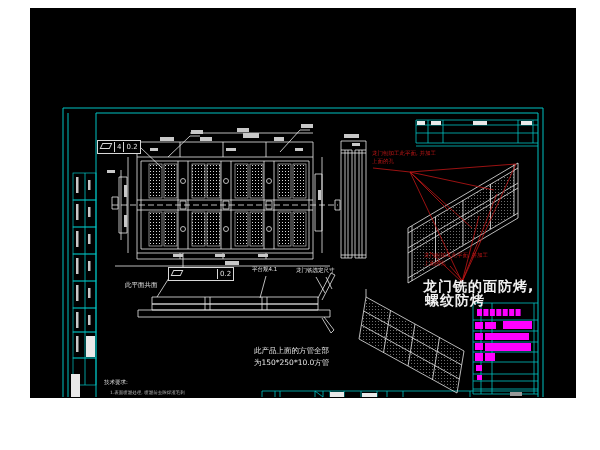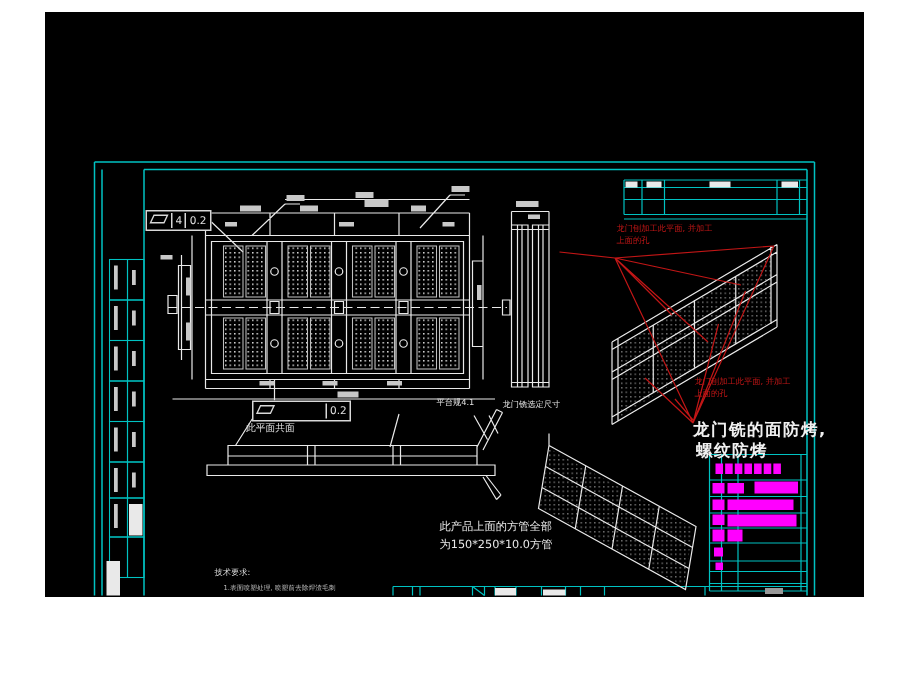--- a/index.html
+++ b/index.html
@@ -2,23 +2,23 @@
 <html><head>
 <meta charset="utf-8">
 <style>
   html,body{margin:0;padding:0;}
   body{width:600px;height:450px;background:#ffffff;position:relative;overflow:hidden;
        font-family:"DejaVu Sans",sans-serif;}
   #stage{position:absolute;left:0;top:0;width:600px;height:450px;}
   #blackboard{position:absolute;left:30px;top:8px;width:546px;height:390px;background:#000;}
   svg.layer{position:absolute;left:0;top:0;width:600px;height:450px;}
   .lbl{position:absolute;color:#e2e2e2;font-size:6px;line-height:7px;white-space:nowrap;
-       letter-spacing:0px;margin-left:39px;}
+       letter-spacing:0px;}
   .red{color:#c21616;font-size:5.5px;line-height:6.5px;}
-  .big{font-size:11px;line-height:13px;font-weight:bold;color:#f0f0f0;letter-spacing:1px;}
+  .big{font-size:14px;line-height:13px;font-weight:bold;color:#f0f0f0;letter-spacing:1px;}
   .tube{font-size:7.5px;line-height:11px;color:#e8e8e8;}
   .tech{font-size:5.5px;color:#dcdcdc;}
   .tech2{font-size:4.5px;color:#bcbcbc;}
   .fcf{position:absolute;display:flex;align-items:center;border:1px solid #d8d8d8;
        background:#000;color:#e0e0e0;font-size:7px;line-height:10px;}
   .fcf .seg{padding:0 2px;border-left:1px solid #d8d8d8;}
   .fcf .seg:first-child{border-left:none;}
   .para{display:inline-block;width:8px;height:4px;border:1px solid #d8d8d8;
         transform:skewX(-25deg);margin:0 1px;}
 </style>

